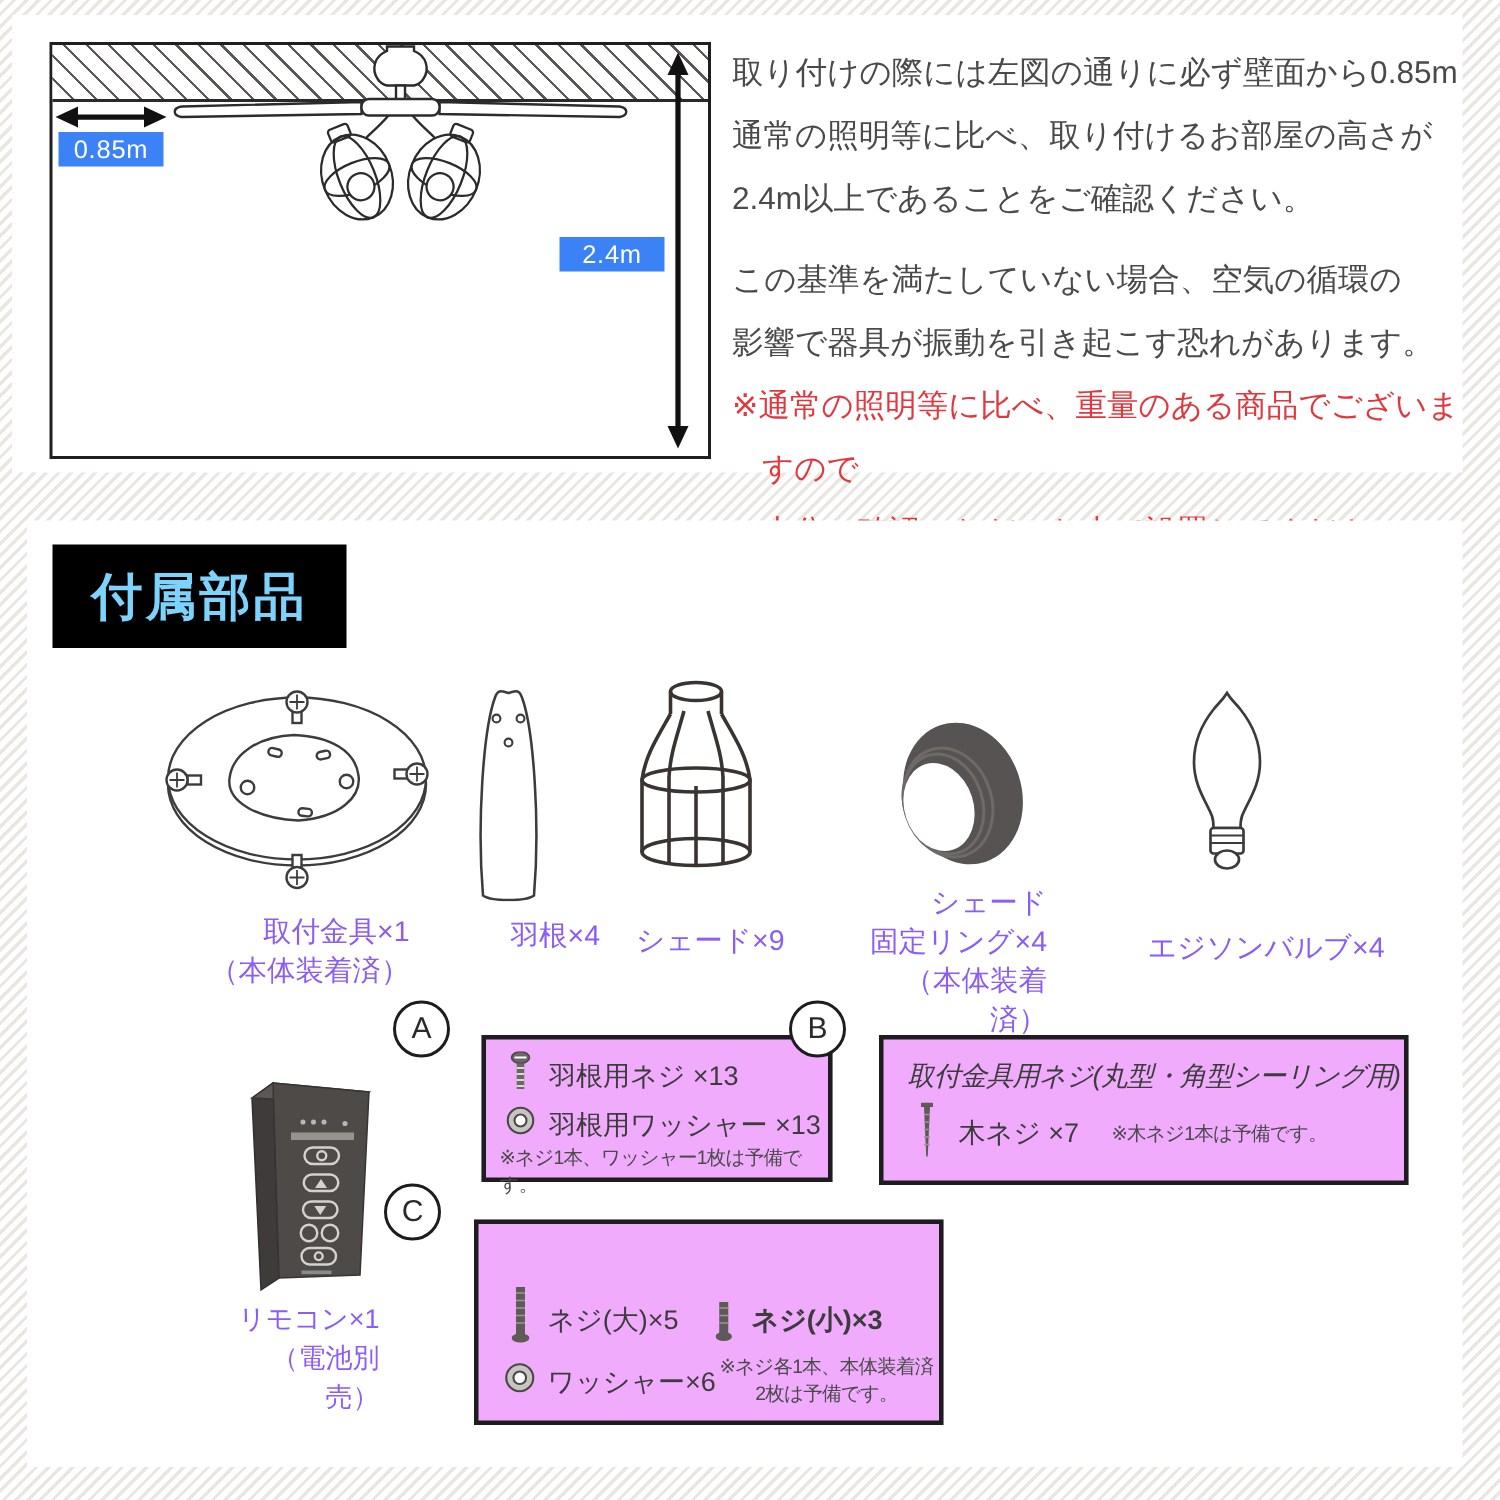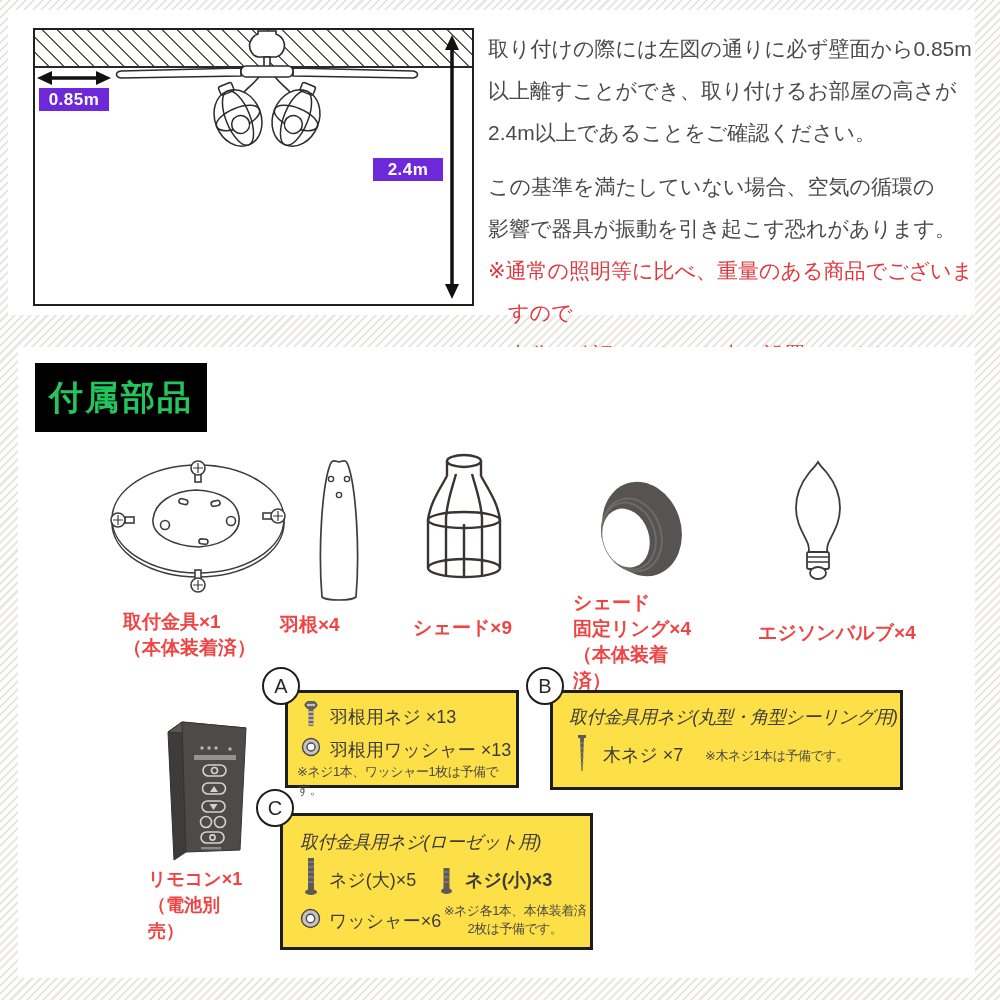--- a/index.html
+++ b/index.html
@@ -5,32 +5,32 @@
   html,body{margin:0;padding:0;}
   body{font-family:"Liberation Sans","DejaVu Sans",sans-serif;background:#fff;}
   #page{position:relative;width:1000px;height:1000px;overflow:hidden;
     background:repeating-linear-gradient(135deg,#e9e7e2 0 2.2px,#ffffff 2.2px 5.8px);}
   .abs{position:absolute;}
   .panel{position:absolute;background:#ffffff;}
   
   .diagram{position:absolute;left:25px;top:18px;width:437px;height:274px;border:2px solid #1f1f1f;background:#fff;}
   .ceiling{position:absolute;left:0;top:0;right:0;height:36px;border-bottom:2px solid #2a2a2a;
     background:repeating-linear-gradient(45deg,#ffffff 0 9px,#5b5752 9px 10.6px);}
-  .dim-label{position:absolute;background:#6d28d9;color:#ffffff;font-size:17px;font-weight:bold;
+  .dim-label{position:absolute;background:#3b82f6;color:#ffffff;font-size:17px;font-weight:normal;
     display:flex;align-items:center;justify-content:center;letter-spacing:.5px;}
   .toptext{position:absolute;left:480px;top:18px;width:502px;color:#4a4a4a;}
   .toptext p{margin:0;font-size:21px;line-height:42px;white-space:pre-line;}
   .toptext p.p2{margin-top:12px;}
   .warning{margin-top:12px;color:#e0383e;font-size:20px;line-height:33px;white-space:pre-line;
     padding-left:20px;text-indent:-20px;}
   
-  .sec-title{position:absolute;left:17px;top:16px;width:172px;height:69px;background:#000;
-    color:#22c55e;font-size:34px;font-weight:bold;display:flex;align-items:center;justify-content:center;letter-spacing:2px;}
-  .caption{position:absolute;color:#ef4444;font-size:19px;line-height:26px;text-align:left;white-space:pre-line;font-weight:bold;}
-  .kit-box{position:absolute;background:#fde047;border:3px solid #1d1d1d;}
+  .sec-title{position:absolute;left:17px;top:16px;width:196px;height:69px;background:#000;
+    color:#7dd3fc;font-size:34px;font-weight:bold;display:flex;align-items:center;justify-content:center;letter-spacing:2px;}
+  .caption{position:absolute;color:#8b5cf6;font-size:19px;line-height:26px;text-align:right;white-space:pre-line;}
+  .kit-box{position:absolute;background:#f0abfc;border:3px solid #1d1d1d;margin-left:36px;}
   .kit-tag{position:absolute;width:34px;height:34px;border:2px solid #1d1d1d;border-radius:50%;
     background:#fff;color:#2a2a2a;font-size:20px;display:flex;align-items:center;justify-content:center;z-index:3;}
   .kit-item{position:absolute;color:#3c3c3c;font-size:18px;white-space:nowrap;}
   .kit-title{position:absolute;color:#3c3c3c;font-size:18px;white-space:nowrap;letter-spacing:-0.5px;font-style:italic;}
   .kit-note{position:absolute;color:#4a4a4a;font-size:13px;white-space:pre-line;letter-spacing:-0.5px;line-height:18px;}
   svg{display:block;}
 </style>
 </head>
 <body>
 
@@ -83,21 +83,21 @@
           <polygon points="417,269 410,254 424,254"></polygon>
         </g>
       </svg>
 
       <div class="dim-label" style="left:4px;top:58px;width:70px;height:23px;">0.85m</div>
       <div class="dim-label" style="left:338px;top:128px;width:70px;height:23px;">2.4m</div>
     </div>
 
     <div class="toptext">
       <p>取り付けの際には左図の通りに必ず壁面から0.85m
-以上離すことができ、取り付けるお部屋の高さが
+通常の照明等に比べ、取り付けるお部屋の高さが
 2.4m以上であることをご確認ください。</p>
       <p class="p2">この基準を満たしていない場合、空気の循環の
 影響で器具が振動を引き起こす恐れがあります。</p>
       <p class="warning">※通常の照明等に比べ、重量のある商品でございますので
 十分ご確認いただいた上で設置してください。</p>
     </div>
   </div>
 
   <div class="panel" style="left:18px;top:347px;width:957px;height:631px;">
 
@@ -220,21 +220,20 @@
         <rect x="1" y="0" width="8" height="3" fill="#5d5a58"></rect>
         <path d="M3,3 h4 L5.5,36 h-1 Z" fill="#5d5a58"></path>
         <path d="M3,8 h4 M3,13 h4 M3,18 h4 M3,23 h4 M3,28 h4" stroke="#9a9794" stroke-width="0.9"></path>
       </svg>
       <div class="kit-item" style="left:50px;top:50px;">木ネジ ×7</div>
       <div class="kit-note" style="left:152px;top:54px;">※木ネジ1本は予備です。</div>
     </div>
 
     <div class="kit-tag" style="left:238px;top:442px;">C</div>
     <div class="kit-box" style="left:262px;top:466px;width:307px;height:131px;">
-      <div class="kit-title" style="left:17px;top:14px;">取付金具用ネジ(ローゼット用)</div>
       <svg class="abs" style="left:22px;top:42px;" width="12" height="40" viewBox="0 0 12 40">
         <rect x="3" y="0" width="6" height="32" fill="#5d5a58"></rect>
         <path d="M3,4 h6 M3,9 h6 M3,14 h6 M3,19 h6 M3,24 h6" stroke="#9a9794" stroke-width="0.9"></path>
         <ellipse cx="6" cy="34" rx="6" ry="3" fill="#5d5a58"></ellipse>
       </svg>
       <div class="kit-item" style="left:46px;top:52px;">ネジ(大)×5</div>
       <svg class="abs" style="left:158px;top:52px;" width="11" height="28" viewBox="0 0 11 28">
         <rect x="2.5" y="0" width="6" height="21" fill="#5d5a58"></rect>
         <path d="M2.5,4 h6 M2.5,9 h6 M2.5,14 h6" stroke="#9a9794" stroke-width="0.9"></path>
         <ellipse cx="5.5" cy="23" rx="5.5" ry="3" fill="#5d5a58"></ellipse>

